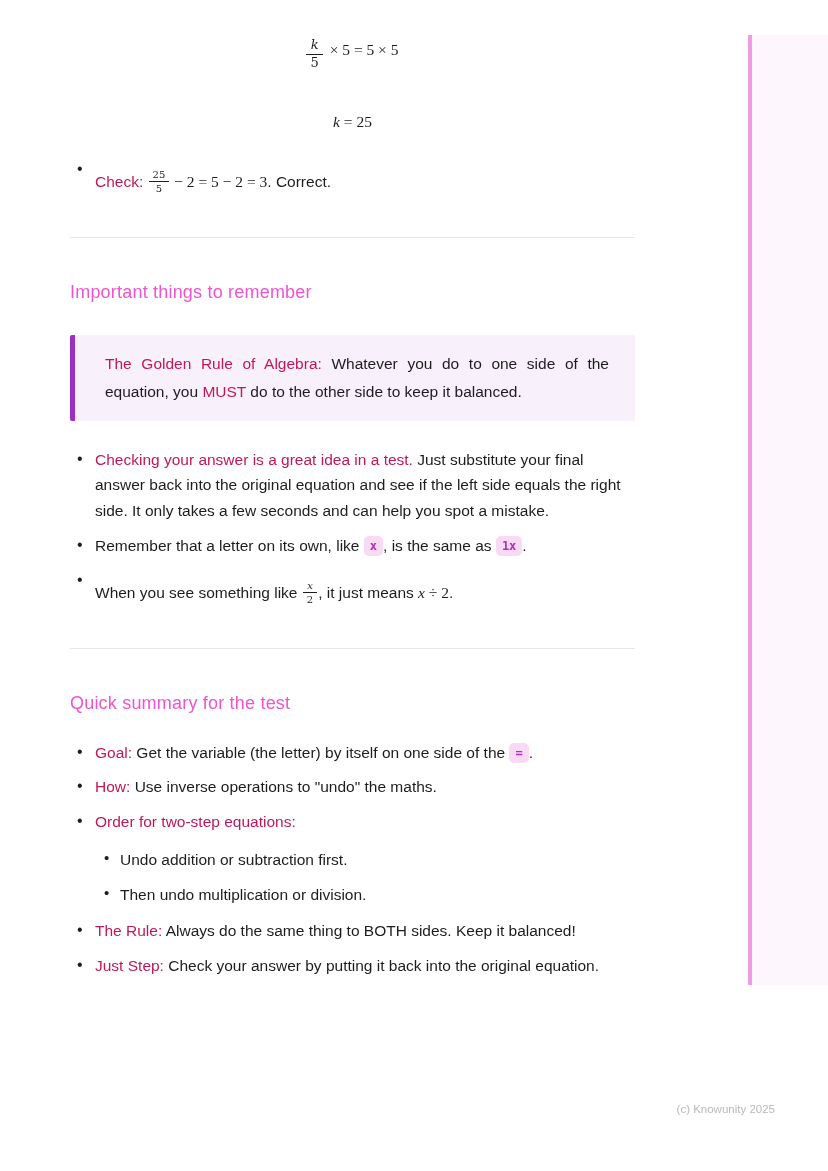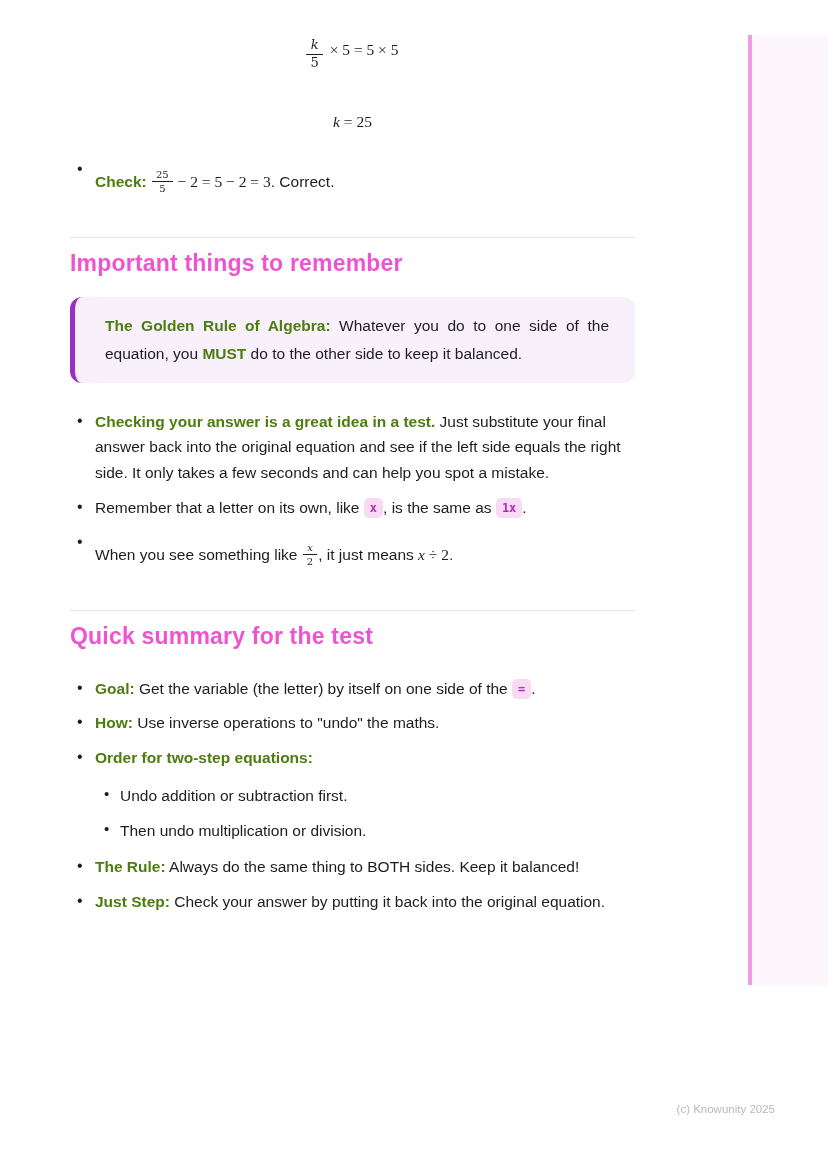--- a/index.html
+++ b/index.html
@@ -26,31 +26,31 @@
   .frac-sm { font-size:10px; vertical-align:-6px; margin:12px 1px; }
 
   
   ul.bullets { list-style:none; margin-top:26px; }
   ul.bullets > li { position:relative; padding-left:25px; margin-bottom:9px; font-size:15.5px; line-height:1.66; }
   ul.bullets > li::before { content:"\2022"; position:absolute; left:7px; top:-1px; font-size:16px; }
   ul.sub { list-style:none; margin-top:12px; }
   ul.sub > li { position:relative; padding-left:25px; margin-bottom:10px; font-size:15.5px; line-height:1.66; }
   ul.sub > li::before { content:"\2022"; position:absolute; left:9px; top:-1px; font-size:15px; }
   .check-list { margin-top:40px; }
-  b { font-weight:700; color:#4d7c0f; }
+  b { font-weight:400; color:#be185d; }
 
   hr.divider { border:none; border-top:1px solid #e6e6e6; margin:30px 0 0 0; }
 
-  .section-heading { margin-top:12px; font-size:23px; font-weight:700; color:#ee54d0; letter-spacing:0.2px; font-family:"Liberation Sans", sans-serif; }
+  .section-heading { margin-top:44px; font-size:18px; font-weight:400; color:#ee54d0; letter-spacing:0.2px; font-family:"Liberation Sans", sans-serif; }
 
   .callout {
-    margin-top:20px;
+    margin-top:32px;
     background:#f8f0fb;
     border-left:5px solid #9b2fc2;
-    border-radius:12px;
+    border-radius:2px;
     padding:15px 26px 15px 30px;
   }
   .callout p { font-size:15.5px; line-height:1.8; text-align:justify; color:#1d1d1f; }
 
   .chip {
     display:inline-block;
     background:#f8daf4;
     color:#b32db5;
     font-family:"DejaVu Sans Mono", monospace;
     font-weight:700;

